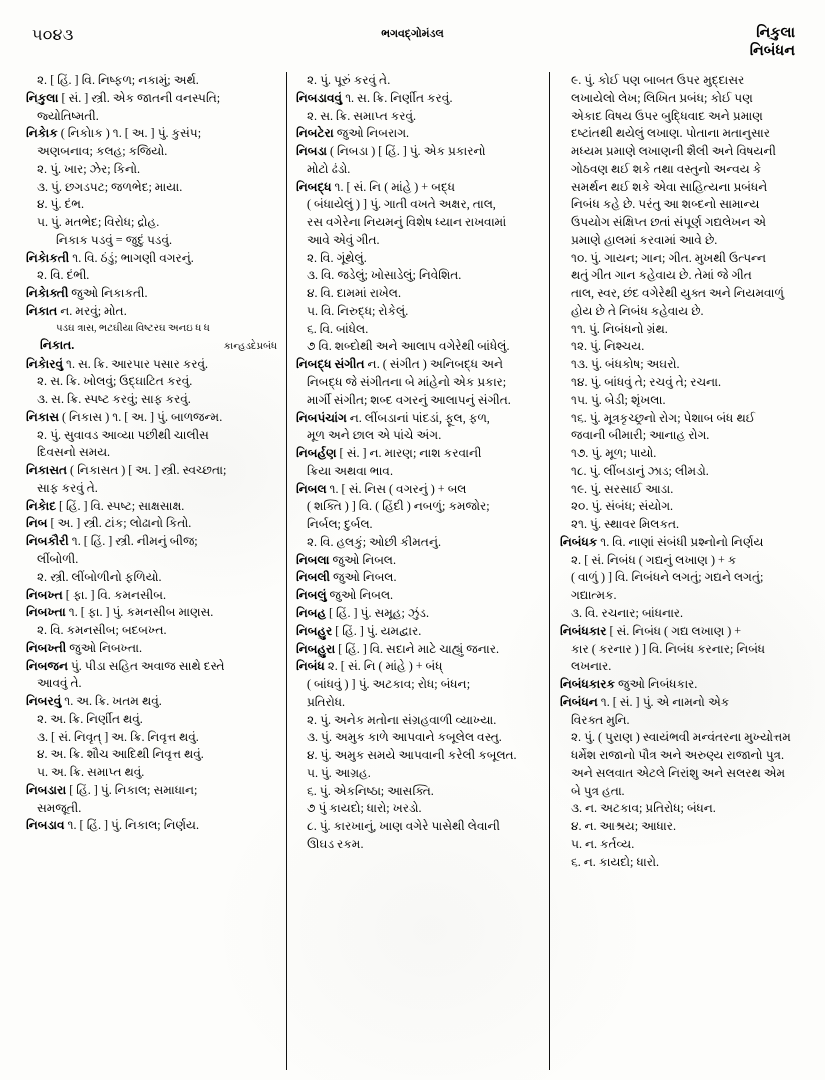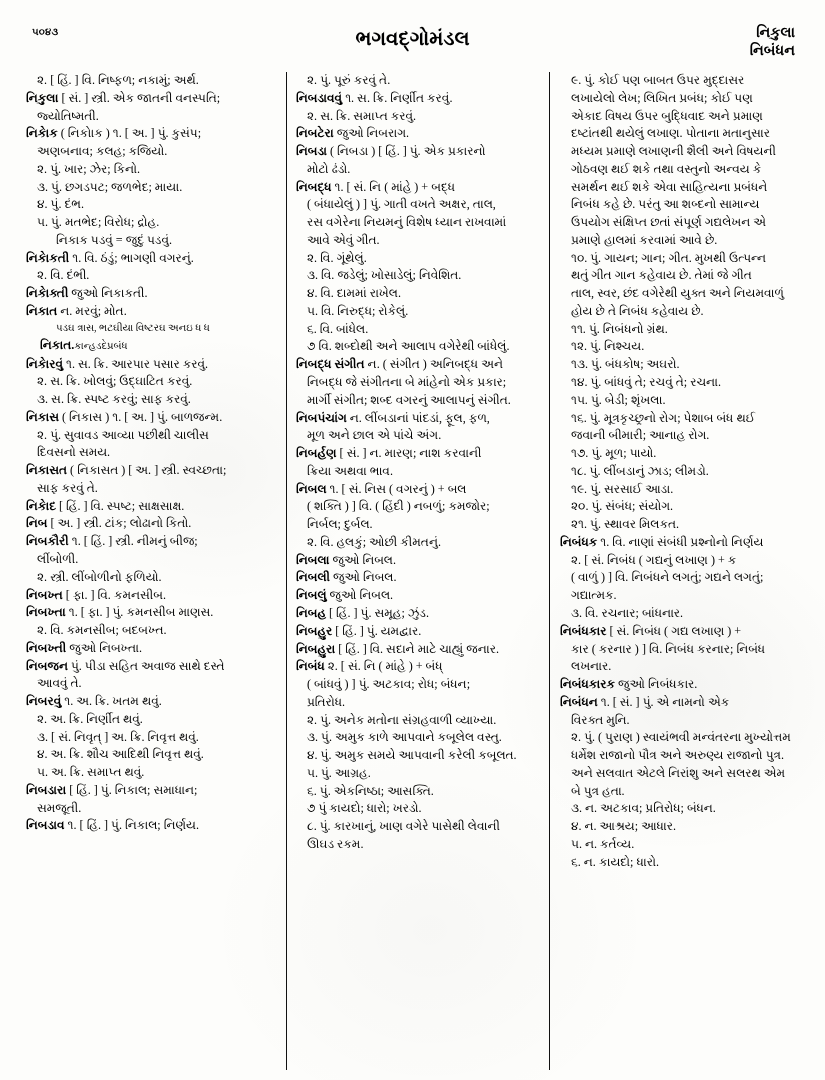--- a/index.html
+++ b/index.html
@@ -31,29 +31,29 @@
   
   #header {
     position: absolute;
     left: 0; right: 0;
     top: 26px;
     height: 46px;
   }
   .hd-folio {
     position: absolute;
     left: 32px; top: 0;
-    font-size: 10px;
-    font-weight: bold;
+    font-size: 16px;
+    font-weight: normal;
     letter-spacing: 0.2px;
   }
   .hd-title {
     position: absolute;
     left: 0; right: 0; top: 1px;
     text-align: center;
-    font-size: 20px;
+    font-size: 11px;
     font-weight: bold;
   }
   .hd-guide {
     position: absolute;
     right: 30px; top: -2px;
     text-align: right;
     font-size: 14.5px;
     font-weight: bold;
     line-height: 1.22;
   }
@@ -119,21 +119,21 @@
   .quote {
     font-size: 10.1px;
     margin: 1px 0 4px 0;
     padding-left: 30px;
     line-height: 1.3;
   }
   .quote-line2 {
     font-size: 10.1px;
     margin: 0 0 2px 0;
     display: flex;
-    justify-content: flex-start;
+    justify-content: space-between;
     align-items: baseline;
     line-height: 1.3;
     padding-left: 14px;
   }
   .quote-line2 .qhw { font-weight: bold; font-size: 12.1px; }
   .cite { font-size: 10px; }
 </style>
 </head>
 <body>
 

